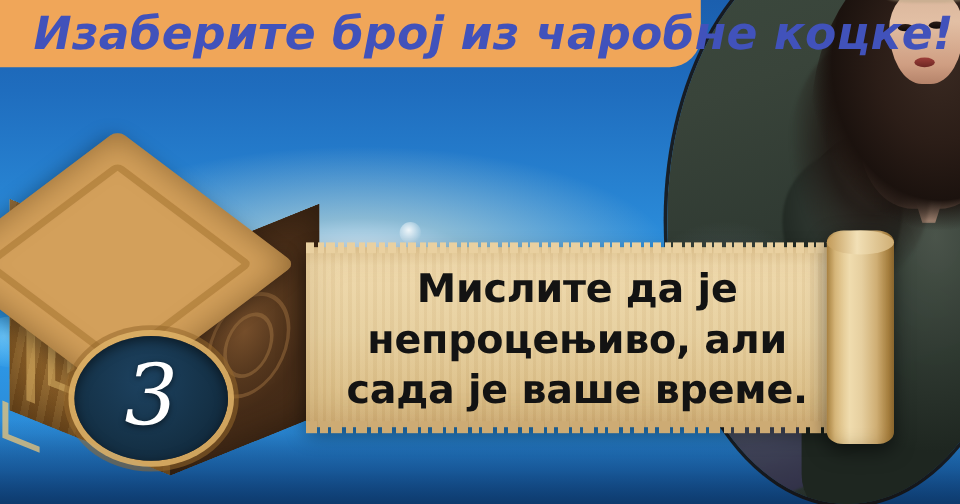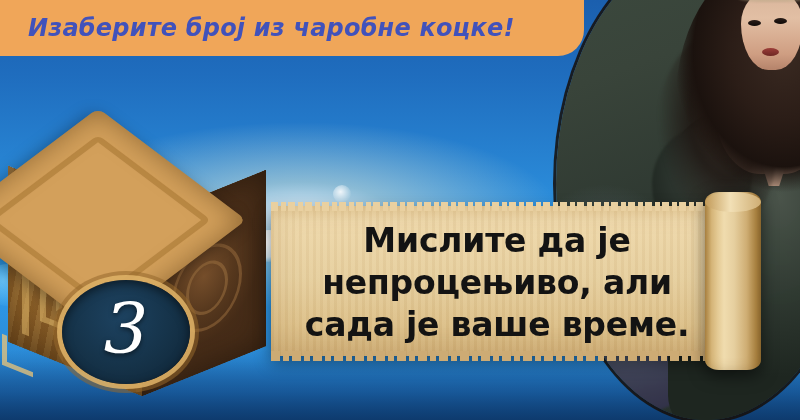--- a/index.html
+++ b/index.html
@@ -133,21 +133,21 @@
   
   .banner{
     position:absolute;left:0;top:0;width:584px;height:56px;
     background:#f0a659;
     border-bottom-right-radius:26px;
   }
   .banner-title{
     position:absolute;left:28px;top:10px;
     font-family:"DejaVu Sans",sans-serif;
     font-weight:bold;font-style:italic;
-    font-size:24px;line-height:36px;
+    font-size:38px;line-height:36px;
     color:#4152bb;
     letter-spacing:.2px;
     white-space:nowrap;
   }
 
   
   .cube{position:absolute;left:0px;top:128px;width:268px;height:268px;}
   .cube-top{
     position:absolute;left:6px;top:0px;width:184px;height:184px;
     transform:rotate(45deg) skew(-8deg,-8deg);
@@ -223,21 +223,21 @@
     font-family:"DejaVu Serif",serif;
     font-style:italic;
     font-size:70px;line-height:70px;
     color:#ffffff;
     text-shadow:0 2px 5px rgba(0,0,0,.55);
     transform:translateY(-3px);
   }
 
   
   .scroll{
-    position:absolute;left:271px;top:206px;width:468px;height:150px;
+    position:absolute;left:255px;top:206px;width:468px;height:150px;
   }
   .scroll-sheet{
     position:absolute;left:0;top:0;width:452px;height:150px;
     background:
       repeating-linear-gradient(90deg, rgba(160,118,56,.07) 0 3px, rgba(255,238,200,.06) 3px 7px),
       linear-gradient(to bottom,#e7cd9c 0%,#eed8ab 10%,#e6cf9f 48%,#dcc08a 78%,#cfae77 100%);
     box-shadow:0 6px 16px rgba(0,0,0,.45), inset 0 0 28px rgba(150,108,50,.22);
   }
   .torn-top{
     position:absolute;left:0;top:-4px;width:452px;height:9px;

